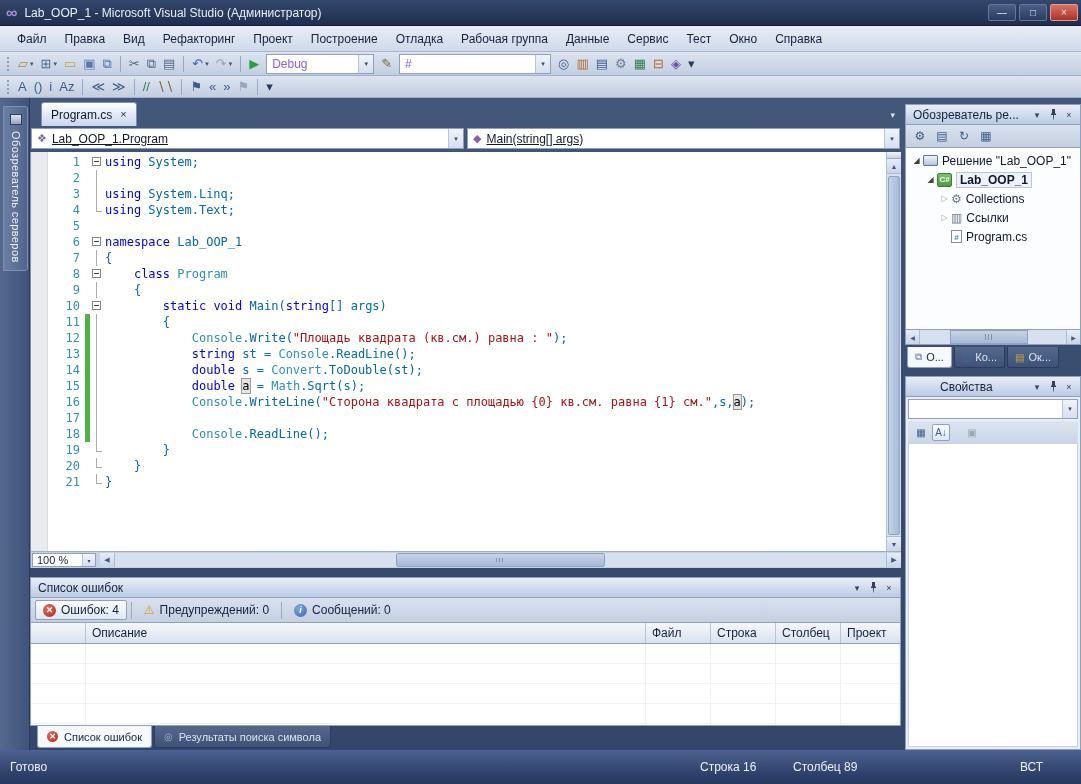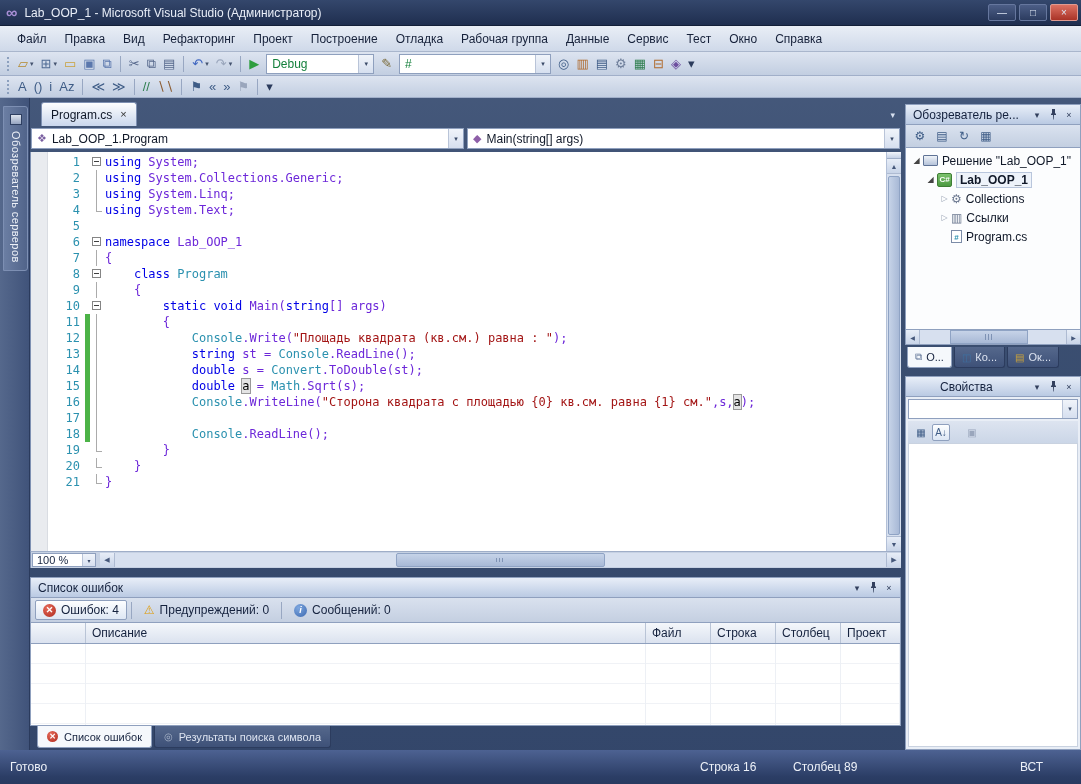--- a/index.html
+++ b/index.html
@@ -33,21 +33,21 @@
   #toolbar-text { top:76px; height:22px; }
   .tb-grip { width:5px; height:14px; margin:0 5px 0 2px;
     background-image:repeating-linear-gradient(180deg,#8CA0BE 0 2px, transparent 2px 4px);
     background-size:2px 100%; background-repeat:no-repeat; background-position:center; }
   .tb-group { display:flex; align-items:center; gap:1px; }
   .tb-btn { display:flex; align-items:center; padding:2px 3px; height:20px; border-radius:2px; }
   .tb-glyph { font-size:13px; line-height:1; }
   .tb-dd { font-size:7px; color:#44536F; margin-left:2px; }
   .tb-sep { width:1px; height:16px; background:#98A7C2; margin:0 4px; }
   .tb-combo { display:flex; align-items:center; background:#fff; border:1px solid #8FA0BE; height:20px; }
-  .tb-combo .val { padding:0 5px; flex:1; color:#15803d; white-space:nowrap; }
+  .tb-combo .val { padding:0 5px; flex:1; color:#8b5cf6; white-space:nowrap; }
   .tb-combo .arrow { width:15px; align-self:stretch; display:flex; align-items:center; justify-content:center;
     font-size:7px; color:#3A4A68; background:linear-gradient(#F0F4FA,#D6DFEF); border-left:1px solid #B9C4D8; }
   #debug-combo { width:108px; margin:0 4px; }
   #search-combo { width:152px; margin:0 4px; }
   
   .left-strip { position:absolute; left:0; top:98px; width:30px; height:652px;
     background:linear-gradient(90deg,#55688C,#40537A); border-right:1px solid #2A3A5C; }
   .vtab { margin:8px 0 0 3px; width:25px; padding:7px 0; border:1px solid #7D8FB3; border-radius:0 3px 3px 0;
     background:linear-gradient(90deg,#6B7EA3,#51648A); color:#EDF1F8;
     display:flex; flex-direction:column; align-items:center; gap:6px; }
@@ -57,37 +57,37 @@
   .doc-tabrow { position:absolute; left:30px; top:98px; width:871px; height:28px; }
   .doc-tab { position:absolute; left:11px; bottom:0; height:24px; display:flex; align-items:center; gap:8px;
     padding:0 9px; background:linear-gradient(#FDFEFF,#C9D6EC); border:1px solid #7E90B2; border-bottom:none;
     border-radius:3px 3px 0 0; color:#101828; }
   .doc-tab .close { font-size:11px; color:#333; line-height:1; }
   .doc-list-btn { position:absolute; right:6px; bottom:6px; color:#D7DFEF; font-size:9px; }
   
   .navbar { position:absolute; left:30px; top:126px; width:871px; height:26px; display:flex; gap:3px; padding:2px 1px; }
   .nav-combo { flex:1; display:flex; align-items:center; background:#fff; border:1px solid #8FA0BE; height:21px; }
   .nav-combo .ic { margin:0 5px; font-size:11px; line-height:1; }
-  .nav-combo .txt { flex:1; color:#101828; white-space:nowrap; overflow:hidden; }
+  .nav-combo .txt { flex:1; color:#101828; white-space:nowrap; overflow:hidden;text-decoration:underline; }
   .nav-combo .arrow { width:15px; align-self:stretch; display:flex; align-items:center; justify-content:center;
     font-size:7px; color:#3A4A68; background:linear-gradient(#F0F4FA,#D6DFEF); border-left:1px solid #B9C4D8; }
   
   .code-area { position:absolute; left:30px; top:152px; width:856px; height:399px; background:#fff;
     border-left:1px solid #7E90B2; overflow:hidden;
     font-family:"DejaVu Sans Mono", monospace; font-size:12px; }
   .ind-margin { position:absolute; left:0; top:0; bottom:0; width:17px; background:#E9EBEF; border-right:1px solid #D9DCE2; }
   #code-lines { position:absolute; left:0; top:2px; right:0; }
   .code-line { display:flex; height:16px; line-height:16px; align-items:stretch; }
   .ln-ind { flex:0 0 17px; }
   .ln-num { flex:0 0 37px; text-align:right; padding-right:5px; color:#2B91AF; }
   .ln-chg { flex:0 0 5px; }
   .ln-chg.on { background:#4CB347; }
   .ln-out { flex:0 0 15px; position:relative; }
   .ln-code { white-space:pre; }
-  .tk-kw { color:#0000E6; } .tk-ty { color:#2B91AF; } .tk-str { color:#A31515; } .tk-pl { color:#6d28d9; }
+  .tk-kw { color:#0000E6; } .tk-ty { color:#2B91AF; } .tk-str { color:#A31515; } .tk-pl { color:#0369a1; }
   .tk-hl { color:#000; background:#E4E4E4; outline:1px solid #999; }
   .ob { position:absolute; left:2px; top:3px; width:9px; height:9px; border:1px solid #858585; background:#fff; }
   .ob::after { content:""; position:absolute; left:1px; right:1px; top:3px; height:1px; background:#404040; }
   .ov { position:absolute; left:6px; top:0; bottom:0; width:1px; background:#ABABAB; }
   .oe-v { position:absolute; left:6px; top:0; height:9px; width:1px; background:#ABABAB; }
   .oe-h { position:absolute; left:6px; top:9px; width:6px; height:1px; background:#ABABAB; }
   
   .vscroll { position:absolute; left:886px; top:152px; width:15px; height:399px; background:#D7E0EF; border-left:1px solid #B3C0D7; }
   .vs-split { height:7px; background:linear-gradient(#F3F6FB,#C5D1E6); border-bottom:1px solid #9FAEC8; }
   .vs-arrow { height:15px; display:flex; align-items:center; justify-content:center; font-size:7px; color:#45577A;
@@ -408,21 +408,20 @@
         </span>
         <span class="ln-code"><span class="tk-kw">using</span><span class="tk-pl"> System;</span></span>
       </div>
       <div class="code-line">
         <span class="ln-ind"></span>
         <span class="ln-num">2</span>
         <span class="ln-chg"></span>
         <span class="ln-out">
           <span class="ov"></span>
         </span>
-        <span class="ln-code"><span class="tk-kw">using</span><span class="tk-pl"> System.Collections.Generic;</span></span>
       </div>
       <div class="code-line">
         <span class="ln-ind"></span>
         <span class="ln-num">3</span>
         <span class="ln-chg"></span>
         <span class="ln-out">
           <span class="ov"></span>
         </span>
         <span class="ln-code"><span class="tk-kw">using</span><span class="tk-pl"> System.Linq;</span></span>
       </div>

